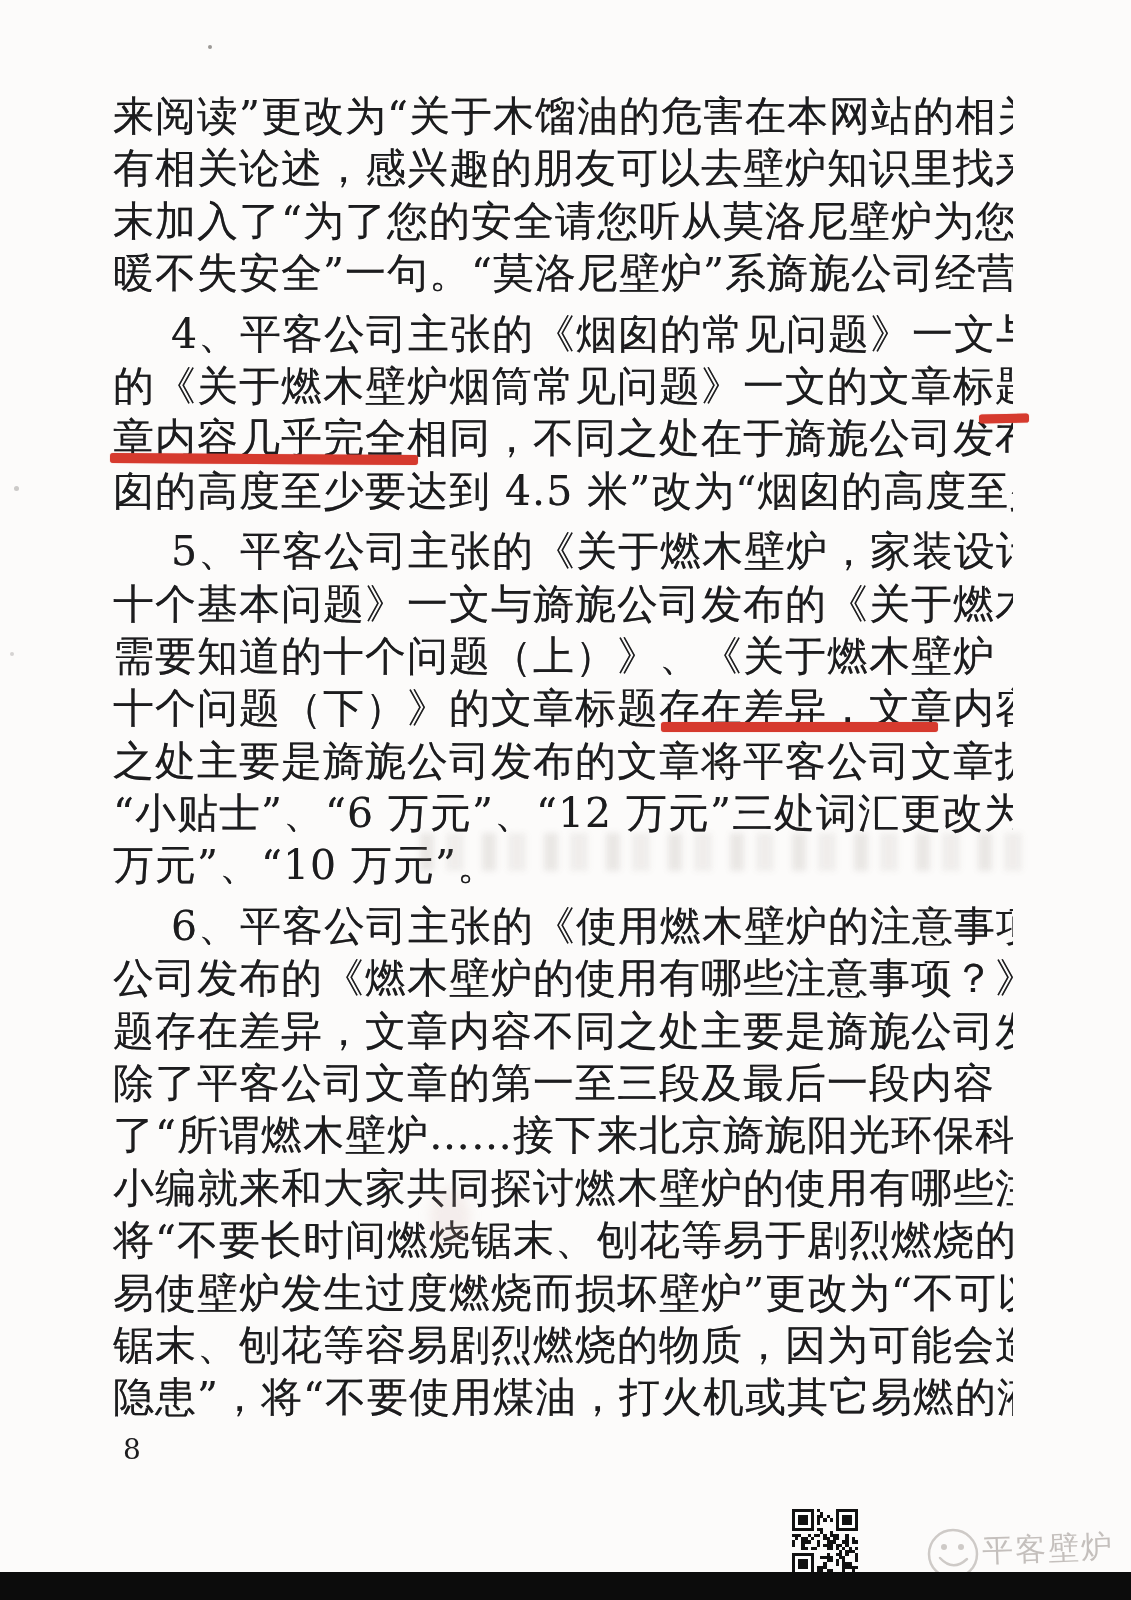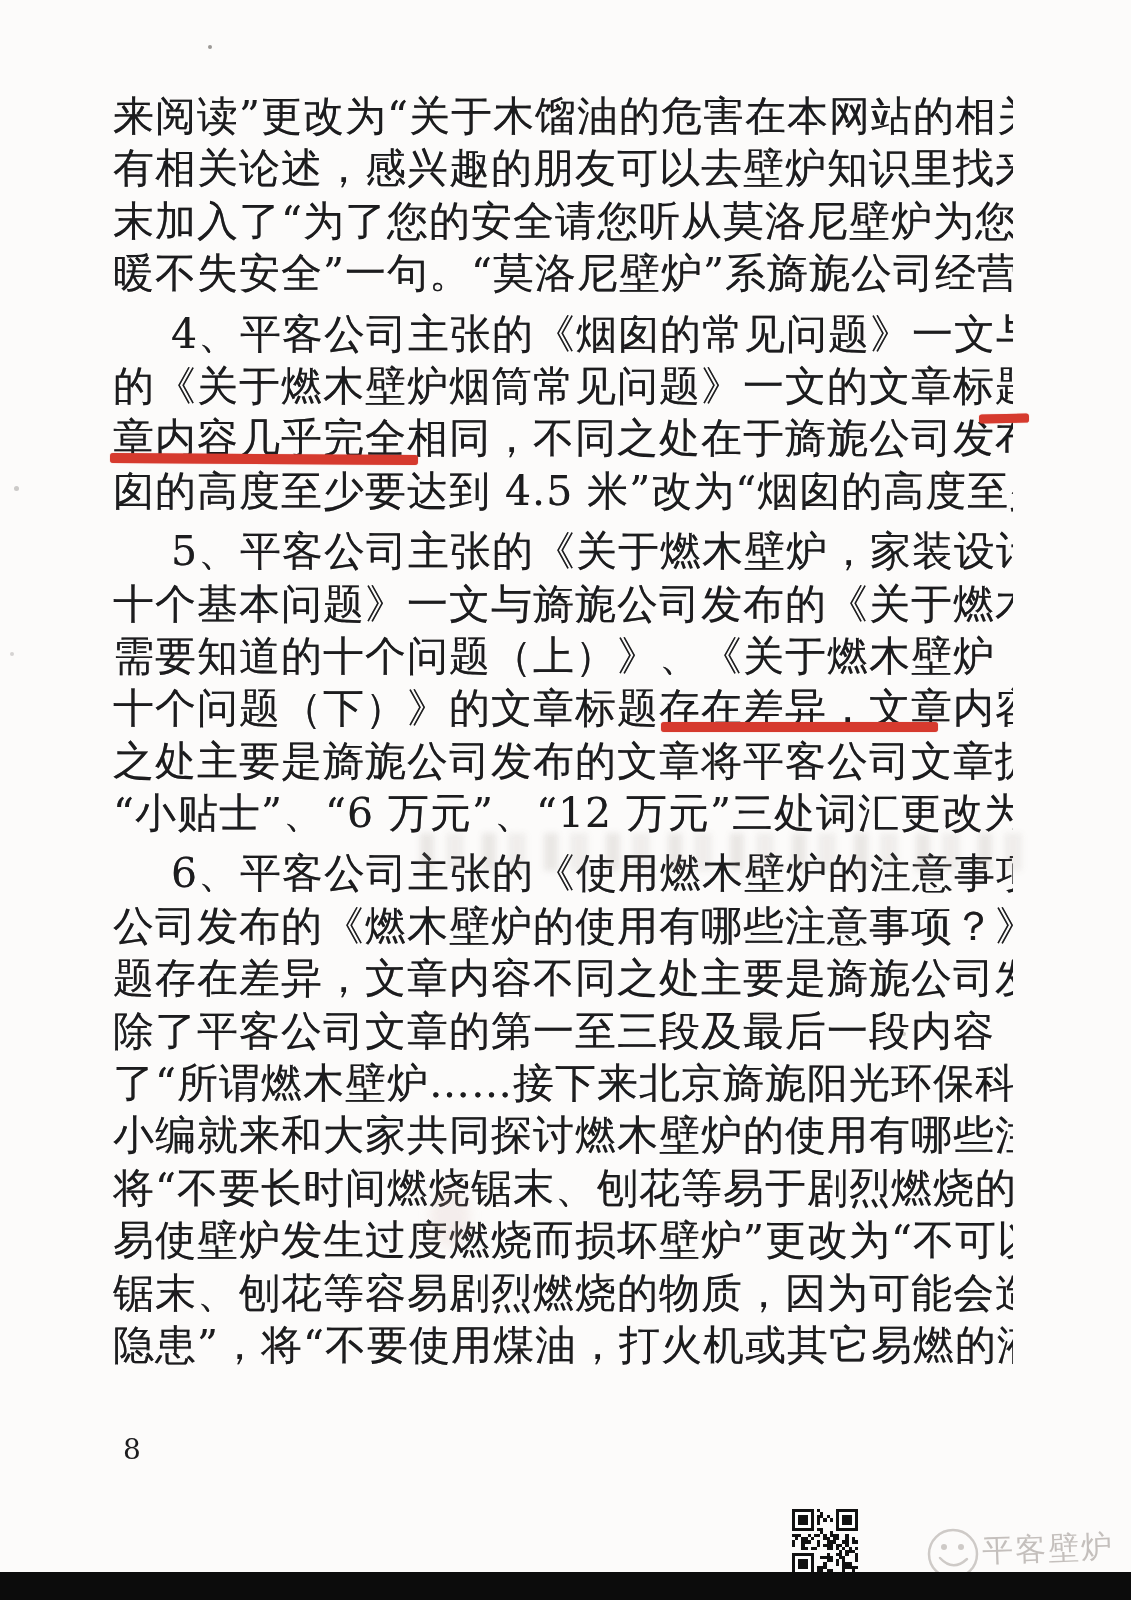--- a/index.html
+++ b/index.html
@@ -118,20 +118,21 @@
     <div class="line p-start">4、平客公司主张的《烟囱的常见问题》一文与旖旎公司发布</div>
     <div class="line">的《关于燃木壁炉烟筒常见问题》一文的文章标题存在差异，文</div>
     <div class="line">章内容几乎完全相同，不同之处在于旖旎公司发布的文章中将“烟</div>
     <div class="line">囱的高度至少要达到 4.5 米”改为“烟囱的高度至少要达到 5 米”。</div>
     <div class="line p-start">5、平客公司主张的《关于燃木壁炉，家装设计师需要了解的</div>
     <div class="line">十个基本问题》一文与旖旎公司发布的《关于燃木壁炉，设计师</div>
     <div class="line">需要知道的十个问题（上）》、《关于燃木壁炉，设计师需要知道的</div>
     <div class="line">十个问题（下）》的文章标题存在差异，文章内容基本相同，不同</div>
     <div class="line">之处主要是旖旎公司发布的文章将平客公司文章拆分为两篇，将</div>
     <div class="line">“小贴士”、“6 万元”、“12 万元”三处词汇更改为“问题”、“5</div>
+    <div class="line">万元”、“10 万元”。</div>
     <div class="line p-start">6、平客公司主张的《使用燃木壁炉的注意事项》一文与旖旎</div>
     <div class="line">公司发布的《燃木壁炉的使用有哪些注意事项？》一文的文章标</div>
     <div class="line">题存在差异，文章内容不同之处主要是旖旎公司发布的文章中删</div>
     <div class="line">除了平客公司文章的第一至三段及最后一段内容，文章开头添加</div>
     <div class="line">了“所谓燃木壁炉……接下来北京旖旎阳光环保科技有限公司的</div>
     <div class="line">小编就来和大家共同探讨燃木壁炉的使用有哪些注意事项”一段，</div>
     <div class="line">将“不要长时间燃烧锯末、刨花等易于剧烈燃烧的物质，那将容</div>
     <div class="line">易使壁炉发生过度燃烧而损坏壁炉”更改为“不可以长时间燃烧</div>
     <div class="line">锯末、刨花等容易剧烈燃烧的物质，因为可能会造成一定的安全</div>
     <div class="line">隐患”，将“不要使用煤油，打火机或其它易燃的液体助燃”更改</div>

